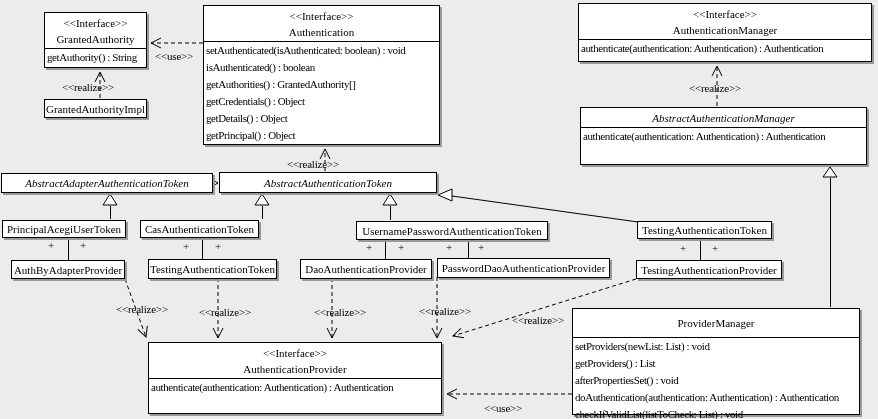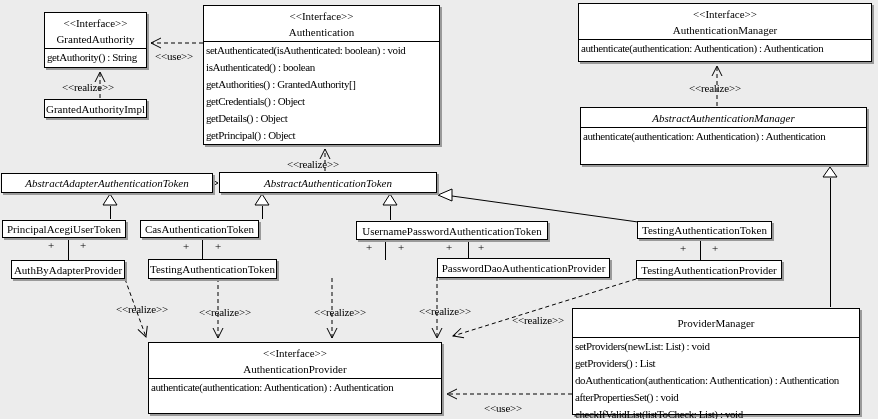--- a/index.html
+++ b/index.html
@@ -138,20 +138,23 @@
   </div>
 
   <div class="box nameonly" style="left:11px;top:260px;width:114px;height:19px">
     <span>AuthByAdapterProvider</span>
   </div>
 
   <div class="box nameonly" style="left:148px;top:259px;width:129px;height:20px">
     <span>TestingAuthenticationToken</span>
   </div>
 
+  <div class="box nameonly" style="left:300px;top:259px;width:132px;height:20px">
+    <span>DaoAuthenticationProvider</span>
+  </div>
 
   <div class="box nameonly" style="left:437px;top:258px;width:173px;height:20px">
     <span>PasswordDaoAuthenticationProvider</span>
   </div>
 
   <div class="box nameonly" style="left:636px;top:260px;width:146px;height:19px">
     <span>TestingAuthenticationProvider</span>
   </div>
 
   <div class="box" style="left:148px;top:342px;width:294px;height:72px">
@@ -161,22 +164,22 @@
     </div>
     <div class="m">authenticate(authentication: Authentication) : Authentication</div>
   </div>
 
   <div class="box ovf" style="left:572px;top:308px;width:288px;height:107px">
     <div class="hdr" style="padding:6px">
       <div class="line">ProviderManager</div>
     </div>
     <div class="m">setProviders(newList: List) : void</div>
     <div class="m">getProviders() : List</div>
+    <div class="m">afterPropertiesSet() : void</div>
     <div class="m">doAuthentication(authentication: Authentication) : Authentication</div>
-    <div class="m">afterPropertiesSet() : void</div>
     <div class="m">checkIfValidList(listToCheck: List) : void</div>
   </div>
 
   <span class="lbl" style="left:155px;top:50px">&lt;&lt;use&gt;&gt;</span>
   <span class="lbl" style="left:62px;top:81px">&lt;&lt;realize&gt;&gt;</span>
   <span class="lbl" style="left:287px;top:158px">&lt;&lt;realize&gt;&gt;</span>
   <span class="lbl" style="left:689px;top:82px">&lt;&lt;realize&gt;&gt;</span>
   <span class="lbl" style="left:116px;top:303px">&lt;&lt;realize&gt;&gt;</span>
   <span class="lbl" style="left:199px;top:306px">&lt;&lt;realize&gt;&gt;</span>
   <span class="lbl" style="left:314px;top:306px">&lt;&lt;realize&gt;&gt;</span>

